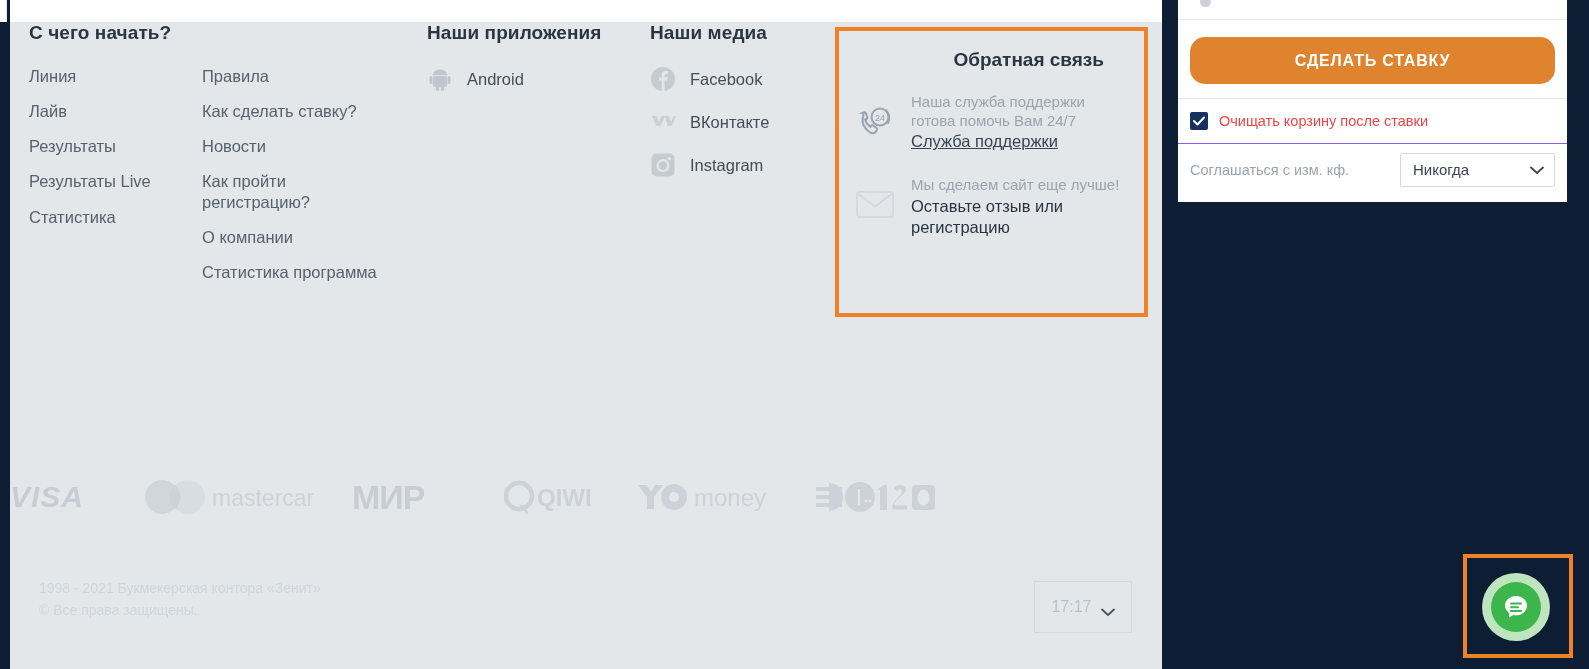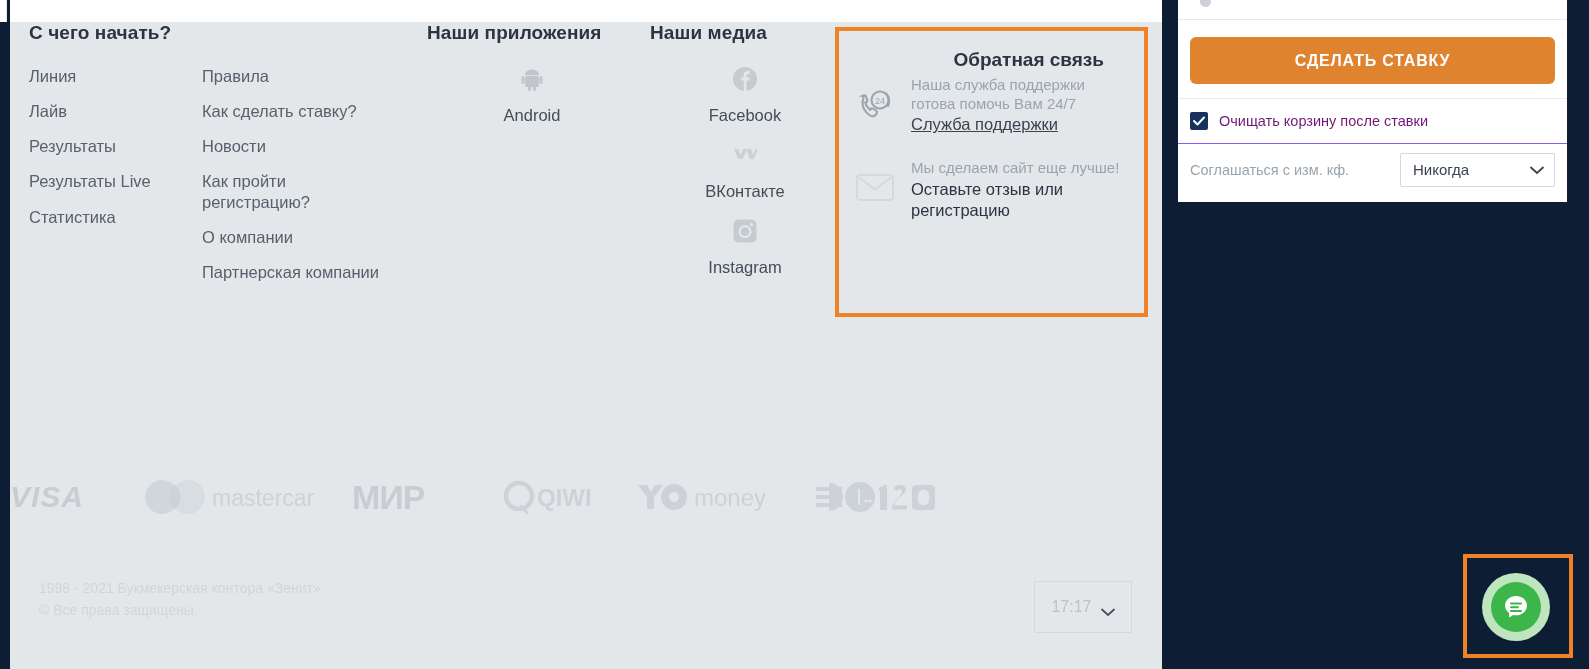--- a/index.html
+++ b/index.html
@@ -45,40 +45,40 @@
     max-width:180px;
   }
 
   .col-start  { left:19px;  width:180px; }
   .col-rules  { left:192px; width:190px; }
   .col-apps   { left:417px; width:210px; }
   .col-media  { left:640px; width:190px; }
 
   .applink, .medialink {
     display:flex; align-items:center; gap:14px;
-    margin-bottom:17px; text-decoration:none;flex-direction:column;
+    margin-bottom:17px; text-decoration:none;
   }
   .applink span.lbl, .medialink span.lbl {
     font-size:16.5px; color:#444d57;
   }
 
   .ic { width:26px; height:26px; flex:0 0 26px; opacity:.33; }
   .ic svg { display:block; width:26px; height:26px; }
 
   
   .feedback {
     position:absolute; left:825px; top:27px;
     width:313px; height:290px;
     border:4px solid #ef8127;
     background:#e3e7ea;
   }
   .fb-inner { position:relative; padding:18px 14px 0 14px; }
   .fb-h {
     font-size:19px; font-weight:bold; color:#2b3440;
-    text-align:right; padding-right:26px; margin-bottom:3px;
+    text-align:right; padding-right:26px; margin-bottom:20px;
   }
   .fb-item { display:flex; gap:14px; margin-bottom:22px; }
   .fb-ic {
     width:44px; flex:0 0 44px; display:flex;
     align-items:center; justify-content:center;
   }
   .fb-ic svg { display:block; }
   .fb-txt { flex:1; padding-top:1px; }
   .fb-sub {
     font-size:15px; color:#9aa4ad; line-height:1.28;
@@ -131,37 +131,37 @@
   .betcard-top {
     height:20px; border-bottom:1px solid #e6e9ec; position:relative;
   }
   .betcard-top .stub {
     position:absolute; left:22px; top:-4px;
     width:11px; height:11px; border-radius:50%; background:#ccd2d8;
   }
   .bet-btn-wrap { padding:17px 12px 14px 12px; }
   .bet-btn {
     width:100%; height:47px; background:#e0832e;
-    border:none; border-radius:6px;
+    border:none; border-radius:15px;
     color:#ffffff; font-size:16px; font-weight:bold;
     letter-spacing:.8px; font-family:"Liberation Sans", sans-serif;
     cursor:pointer;
   }
   .bet-sep { height:1px; background:#e9ecef; }
   .bet-check {
     display:flex; align-items:center; gap:11px;
     padding:13px 12px 13px 12px;
   }
   .cbox {
     width:18px; height:18px; flex:0 0 18px;
     background:#17325c; border-radius:2px;
     display:flex; align-items:center; justify-content:center;
   }
   .cbox svg { display:block; }
-  .bet-check .lbl { font-size:14.5px; color:#701a75; }
+  .bet-check .lbl { font-size:14.5px; color:#ef4444; }
   .bet-row {
     display:flex; align-items:center; justify-content:space-between;
     padding:0 12px 0 12px; height:52px;
     border-top:1px solid #8b5cf6;
   }
   .bet-row .lbl { font-size:14.5px; color:#9aa4ad; }
   .sel {
     width:155px; height:34px; border:1px solid #d3d9dd;
     background:#ffffff; border-radius:2px;
     display:flex; align-items:center; justify-content:space-between;
@@ -210,21 +210,21 @@
         <a class="col-link">Статистика</a>
       </div>
 
       <div class="col col-rules">
         <div class="col-h" style="visibility:hidden">&nbsp;</div>
         <a class="col-link">Правила</a>
         <a class="col-link">Как сделать ставку?</a>
         <a class="col-link">Новости</a>
         <a class="col-link">Как пройти регистрацию?</a>
         <a class="col-link">О компании</a>
-        <a class="col-link">Партнерская компании</a>
+        <a class="col-link">Статистика программа</a>
       </div>
 
       <div class="col col-apps">
         <div class="col-h">Наши приложения</div>
         <a class="applink">
           <span class="ic">
             <svg viewBox="0 0 26 26">
                 <g fill="#7a848e">
               <rect x="6" y="10" width="14" height="11" rx="2"></rect>
               <rect x="2.5" y="10" width="3" height="8" rx="1.5"></rect>

